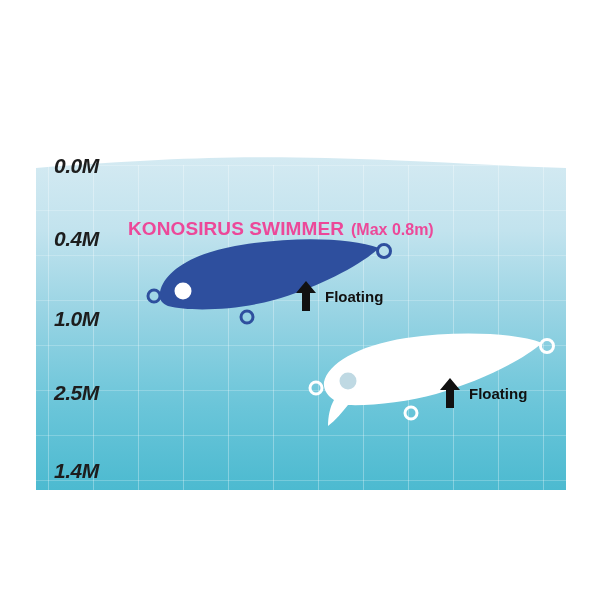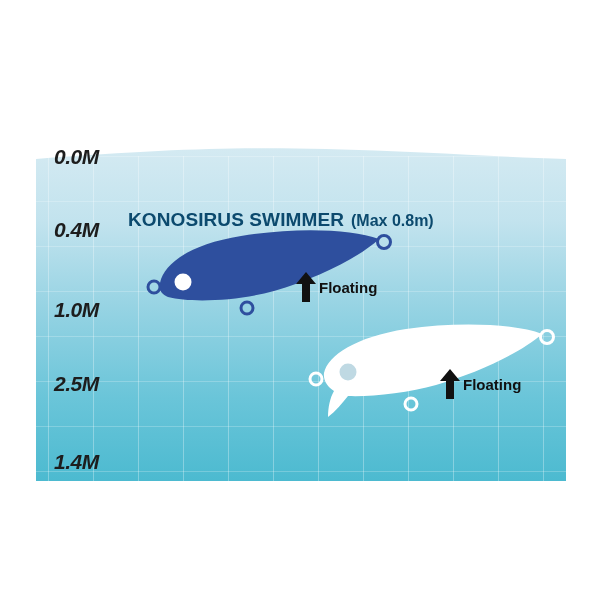--- a/index.html
+++ b/index.html
@@ -26,21 +26,21 @@
     font-size: 38px;
     font-weight: 800;
     letter-spacing: 0.5px;
     color: #1a1a1a;
     font-family: "Liberation Sans", sans-serif;
   }
 
   
   #chart {
     position: absolute;
-    left: 36px; top: 101px;
+    left: 36px; top: 110px;
     width: 530px; height: 380px;
     background: #ffffff;
     overflow: hidden;
   }
 
   
   #water {
     position: absolute;
     left: 0; top: 0;
     width: 530px; height: 380px;
@@ -70,21 +70,21 @@
     color: #1d1d1d;
     letter-spacing: -0.5px;
     font-family: "Liberation Sans", sans-serif;
     white-space: nowrap;
   }
 
   
   .lure-name-row {
     position: absolute;
     white-space: nowrap;
-    color: #0c4a6e;
+    color: #ec4899;
   }
   .lure-name {
     font-size: 19px;
     font-weight: 700;
     letter-spacing: 0.1px;
     font-family: "Liberation Sans", sans-serif;
   }
   .lure-max {
     font-size: 16px;
     font-weight: 600;
@@ -97,21 +97,21 @@
     position: absolute;
     display: flex;
     align-items: center;
     white-space: nowrap;
   }
   .floating-marker .arrow-icon { display: block; }
   .floating-marker .floating-text {
     font-size: 15px;
     font-weight: 600;
     color: #111111;
-    margin-left: 3px;
+    margin-left: 9px;
     font-family: "Liberation Sans", sans-serif;
   }
 
   
   .lure-svg { position: absolute; display: block; }
 </style>
 </head>
 <body>
 
 <div id="page">

